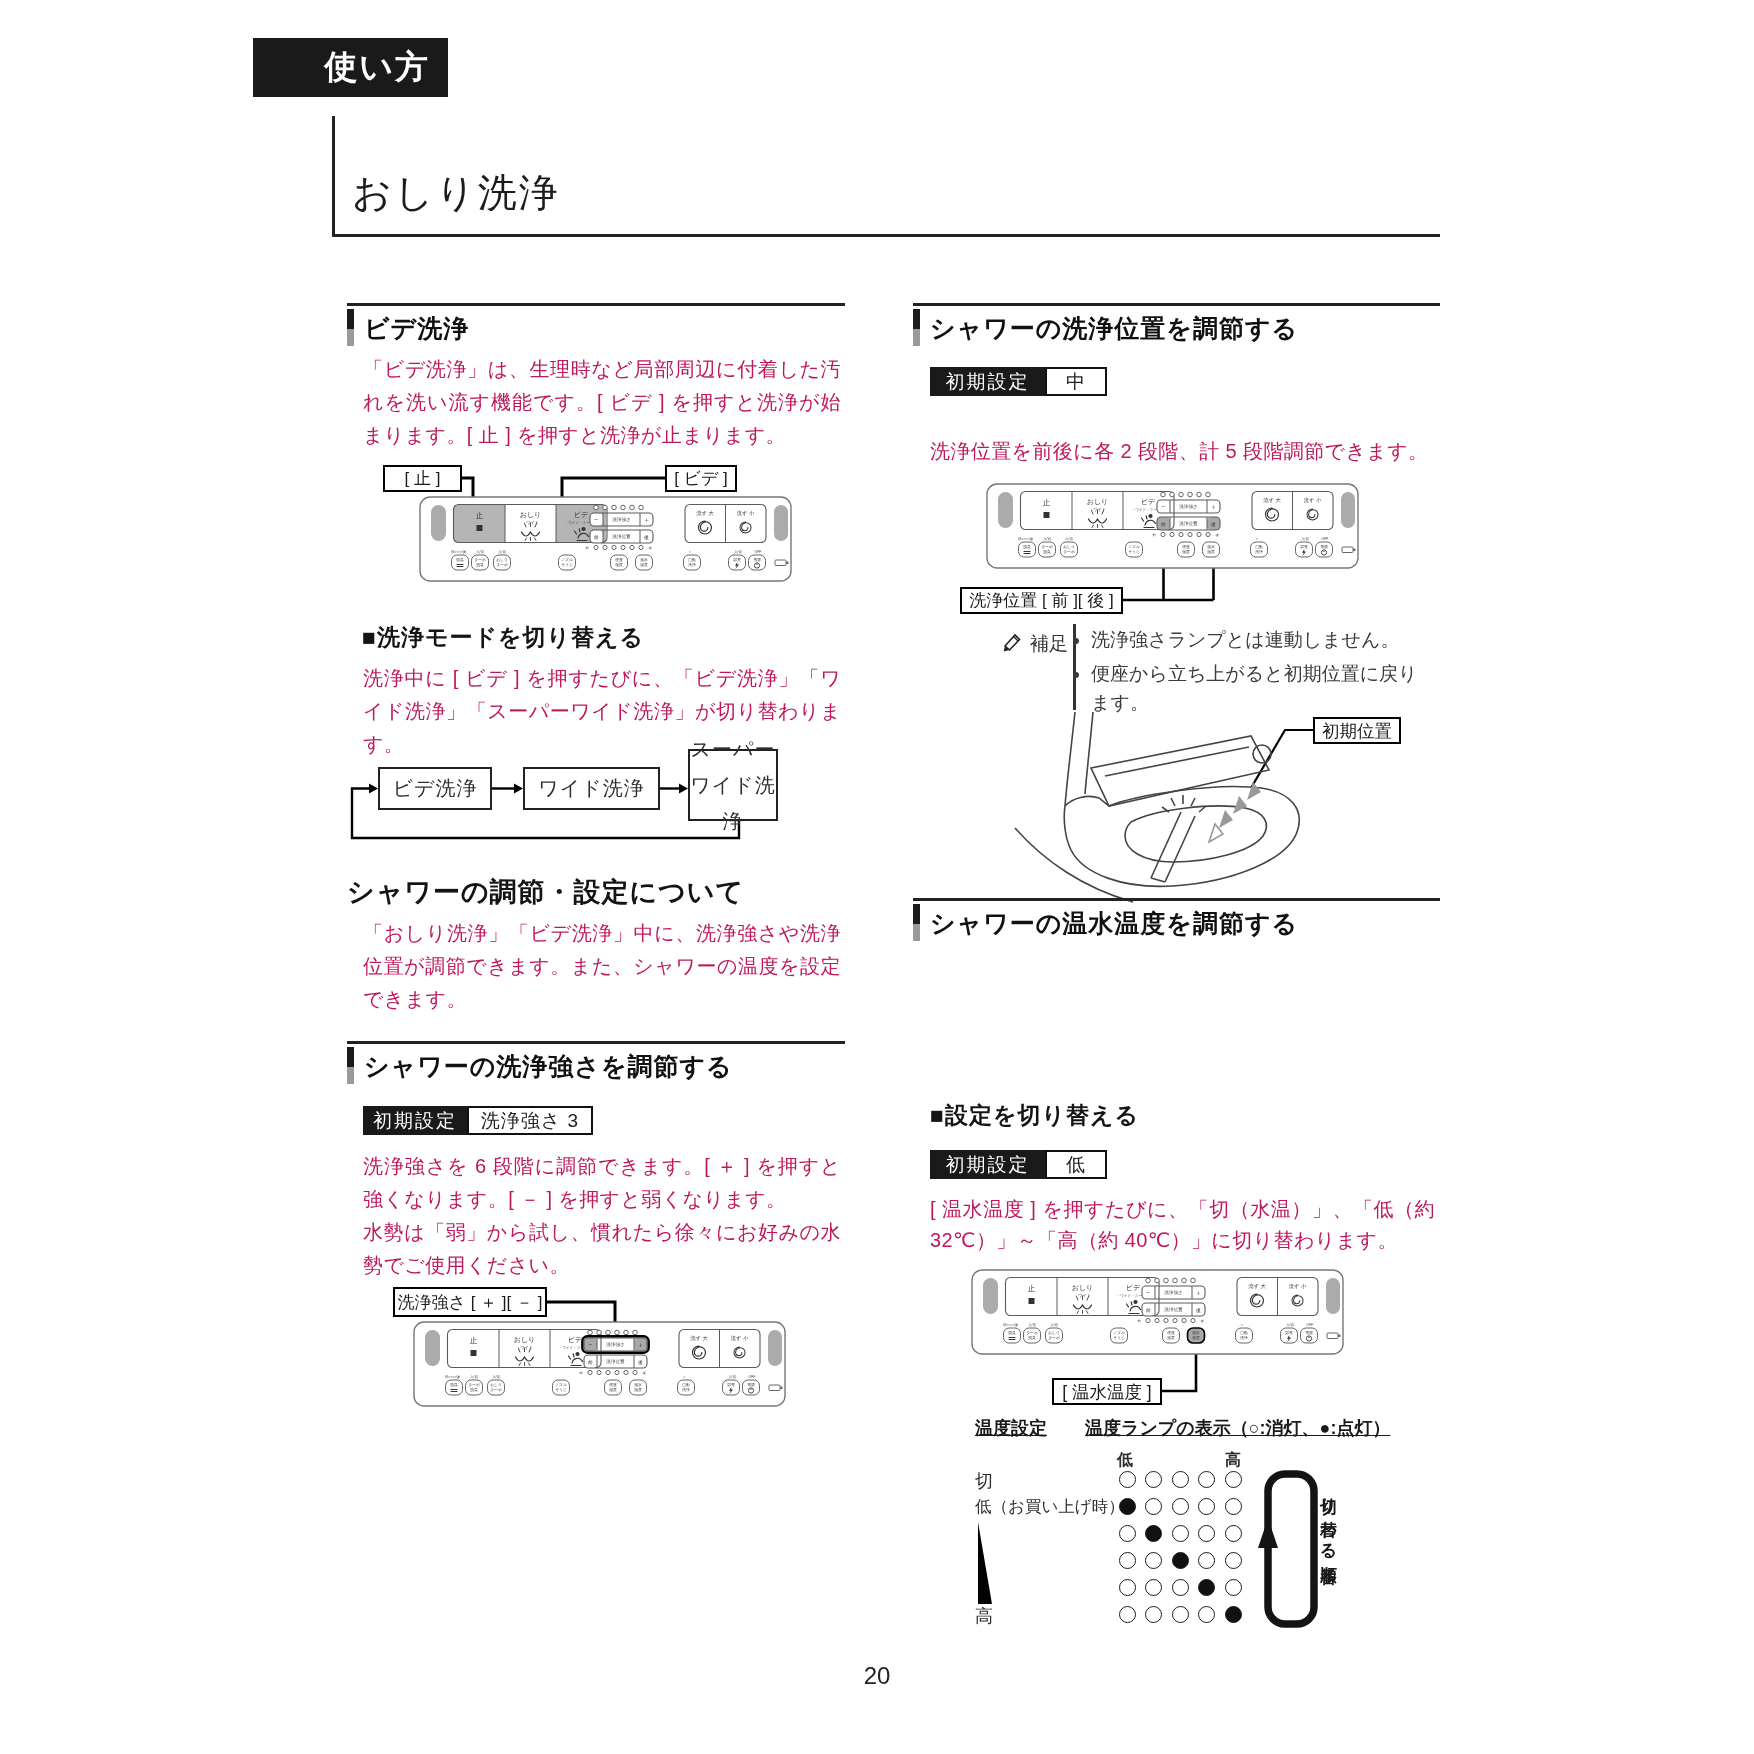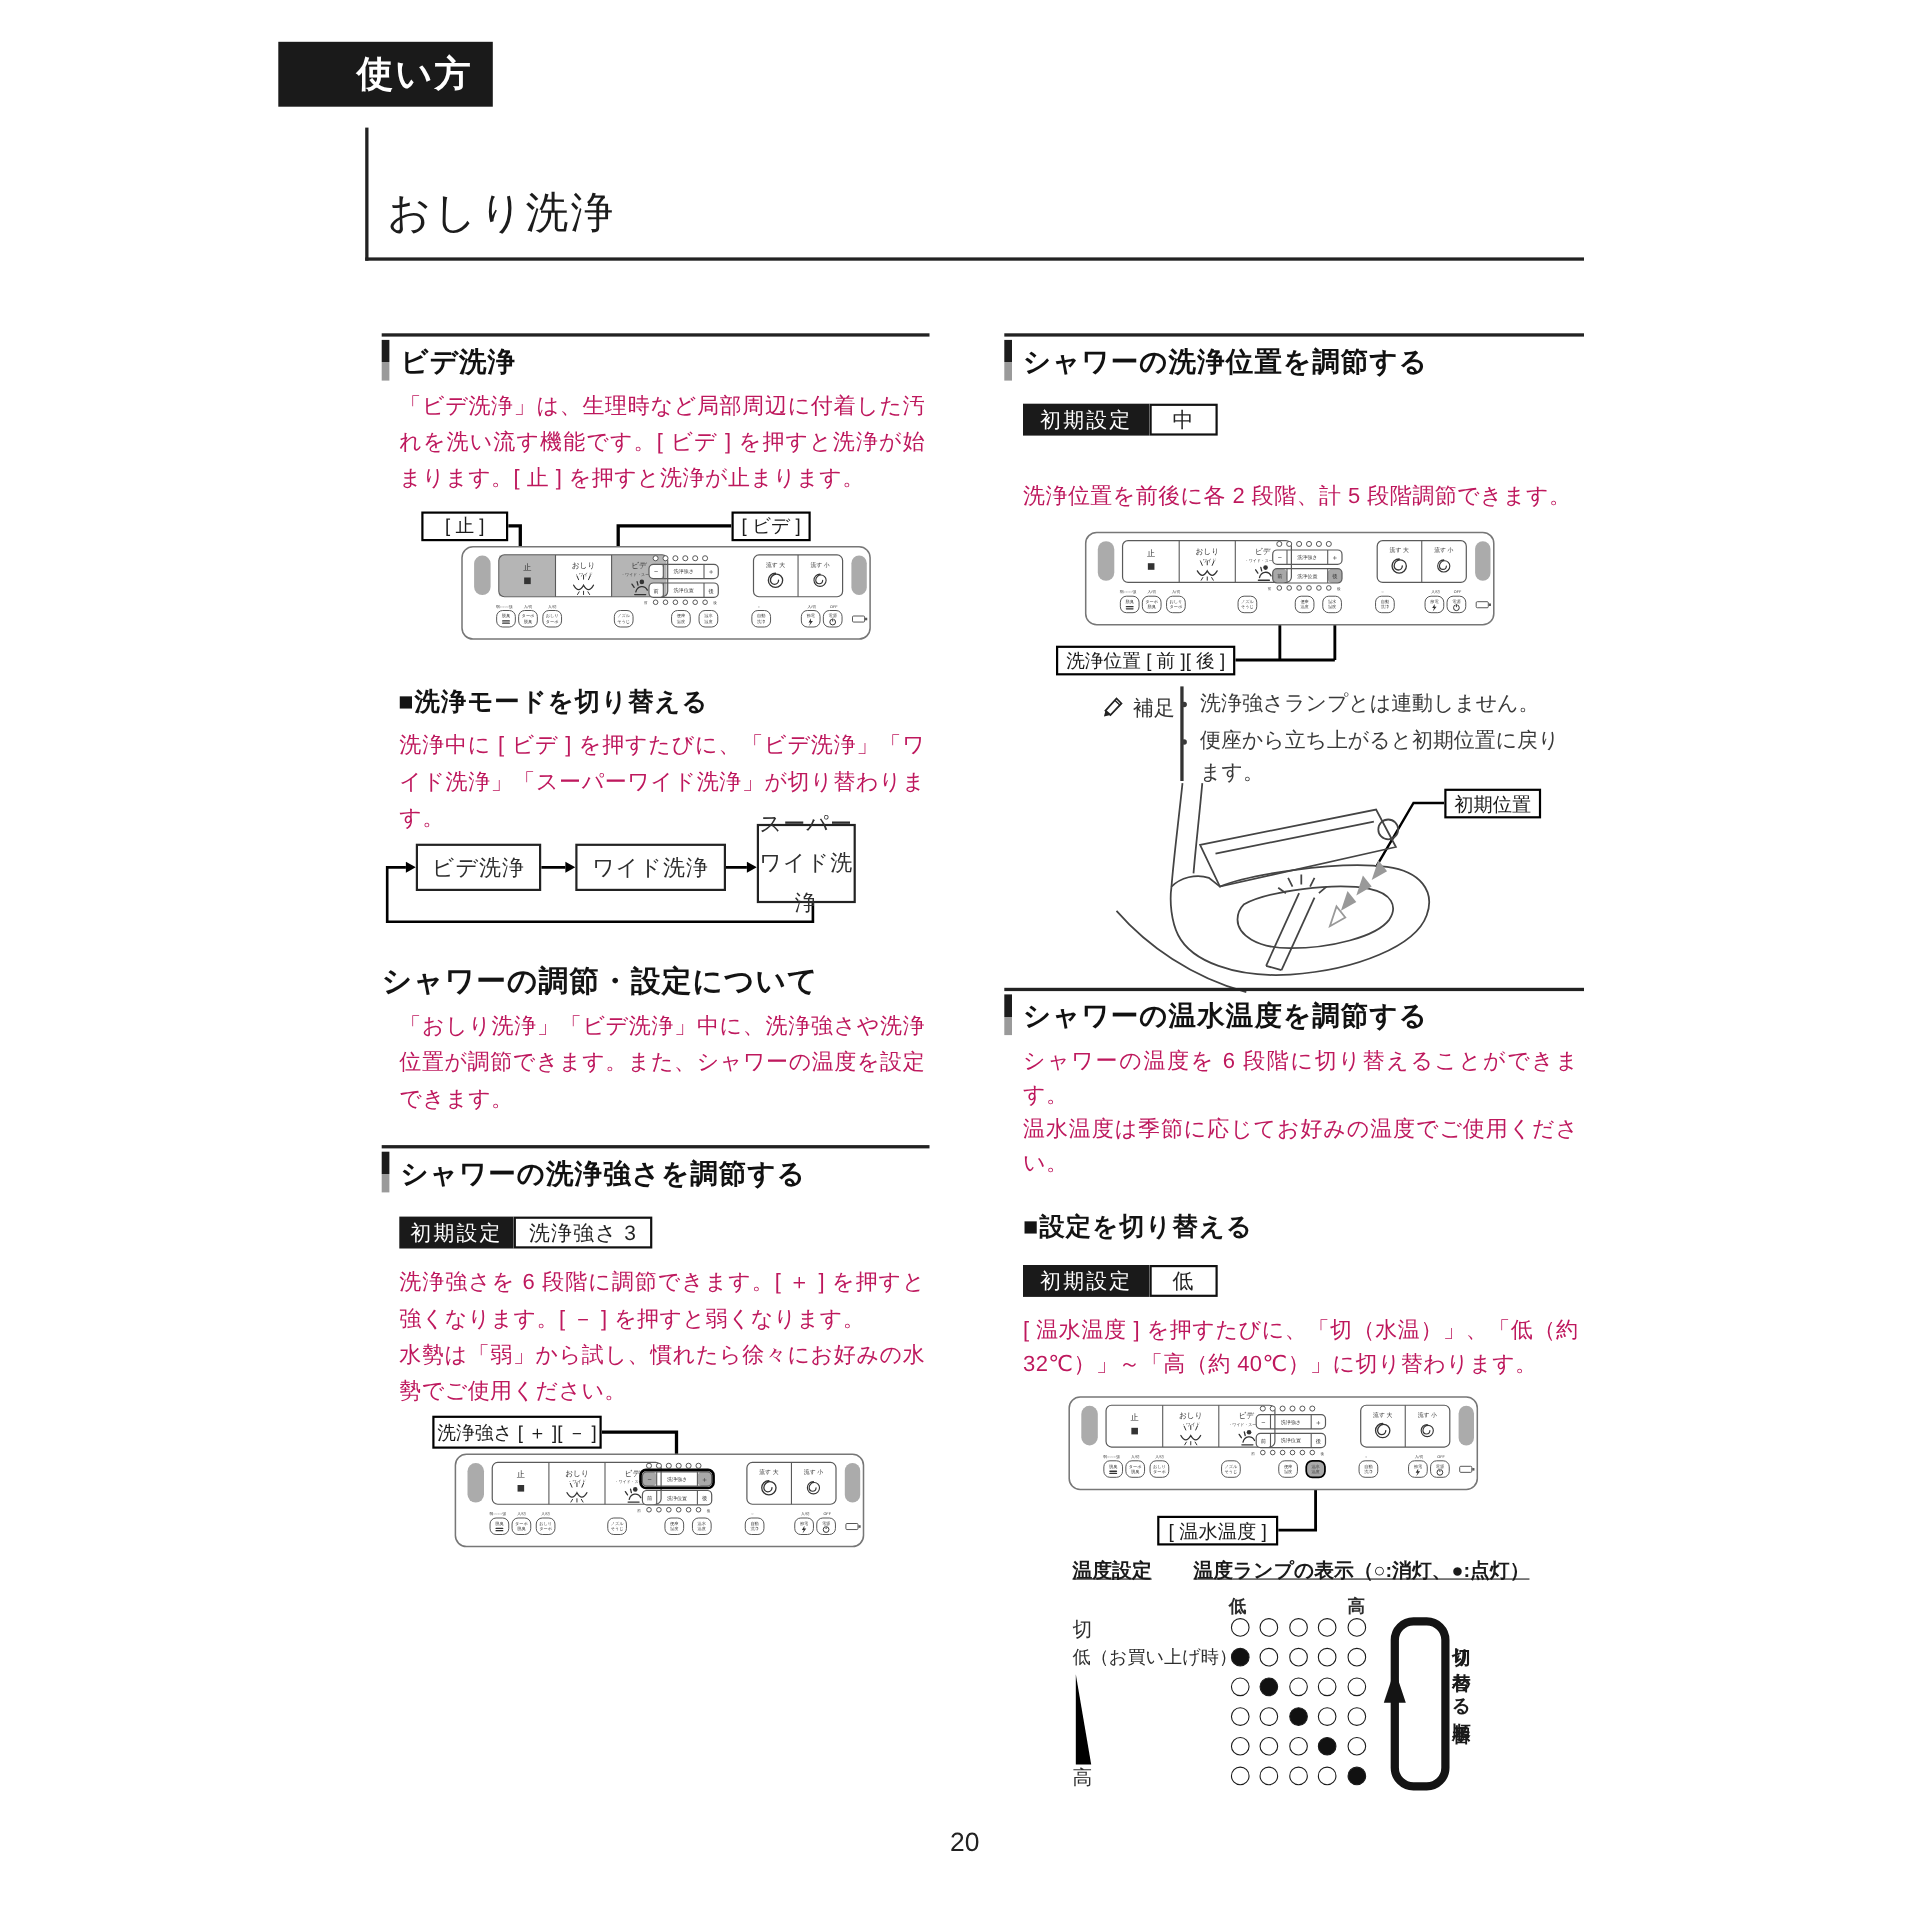--- a/index.html
+++ b/index.html
@@ -499,22 +499,20 @@
       <polygon points="220,104 234,96 226,86" fill="#999" stroke="none"></polygon>
       <polygon points="234,90 248,82 240,72" fill="#999" stroke="none"></polygon>
       <polygon points="196,132 210,124 202,114" fill="#fff" stroke="#999" stroke-width="1.6"></polygon>
     </svg>
     <div class="abs callout" style="left:400px;top:99px;width:88px;height:27px;font-size:17.5px;">初期位置</div>
   </div>
 
   <div class="abs rule" style="left:913px;top:898px;width:527px;height:2.5px;"></div>
   <div class="abs secbar" style="left:913px;top:904px;width:6.5px;height:37px;"></div>
   <div class="abs sechead" style="left:930px;top:907px;">シャワーの温水温度を調節する</div>
-  <div class="abs body prewrap" style="left:930px;top:950px;width:505px;line-height:31px;">シャワーの温度を 6 段階に切り替えることができます。
-温水温度は季節に応じてお好みの温度でご使用ください。</div>
   <div class="abs subhead" style="left:930px;top:1100px;">■設定を切り替える</div>
   <div class="abs badge-k" style="left:930px;top:1150px;width:115px;height:29px;">初期設定</div>
   <div class="abs badge-v" style="left:1045px;top:1150px;width:62px;height:29px;">低</div>
   <div class="abs body" style="left:930px;top:1194px;width:505px;line-height:31px;">[ 温水温度 ] を押すたびに、「切（水温）」、「低（約 32℃）」～「高（約 40℃）」に切り替わります。</div>
 
   <div class="abs" style="left:913px;top:1258px;width:527px;height:152px;">
     <svg class="conn" width="527" height="152">
       <path d="M283,85 V133 H249" stroke-width="2.6"></path>
     </svg>
     <div class="abs" style="left:57px;top:10px;width:375px;height:88px;">

